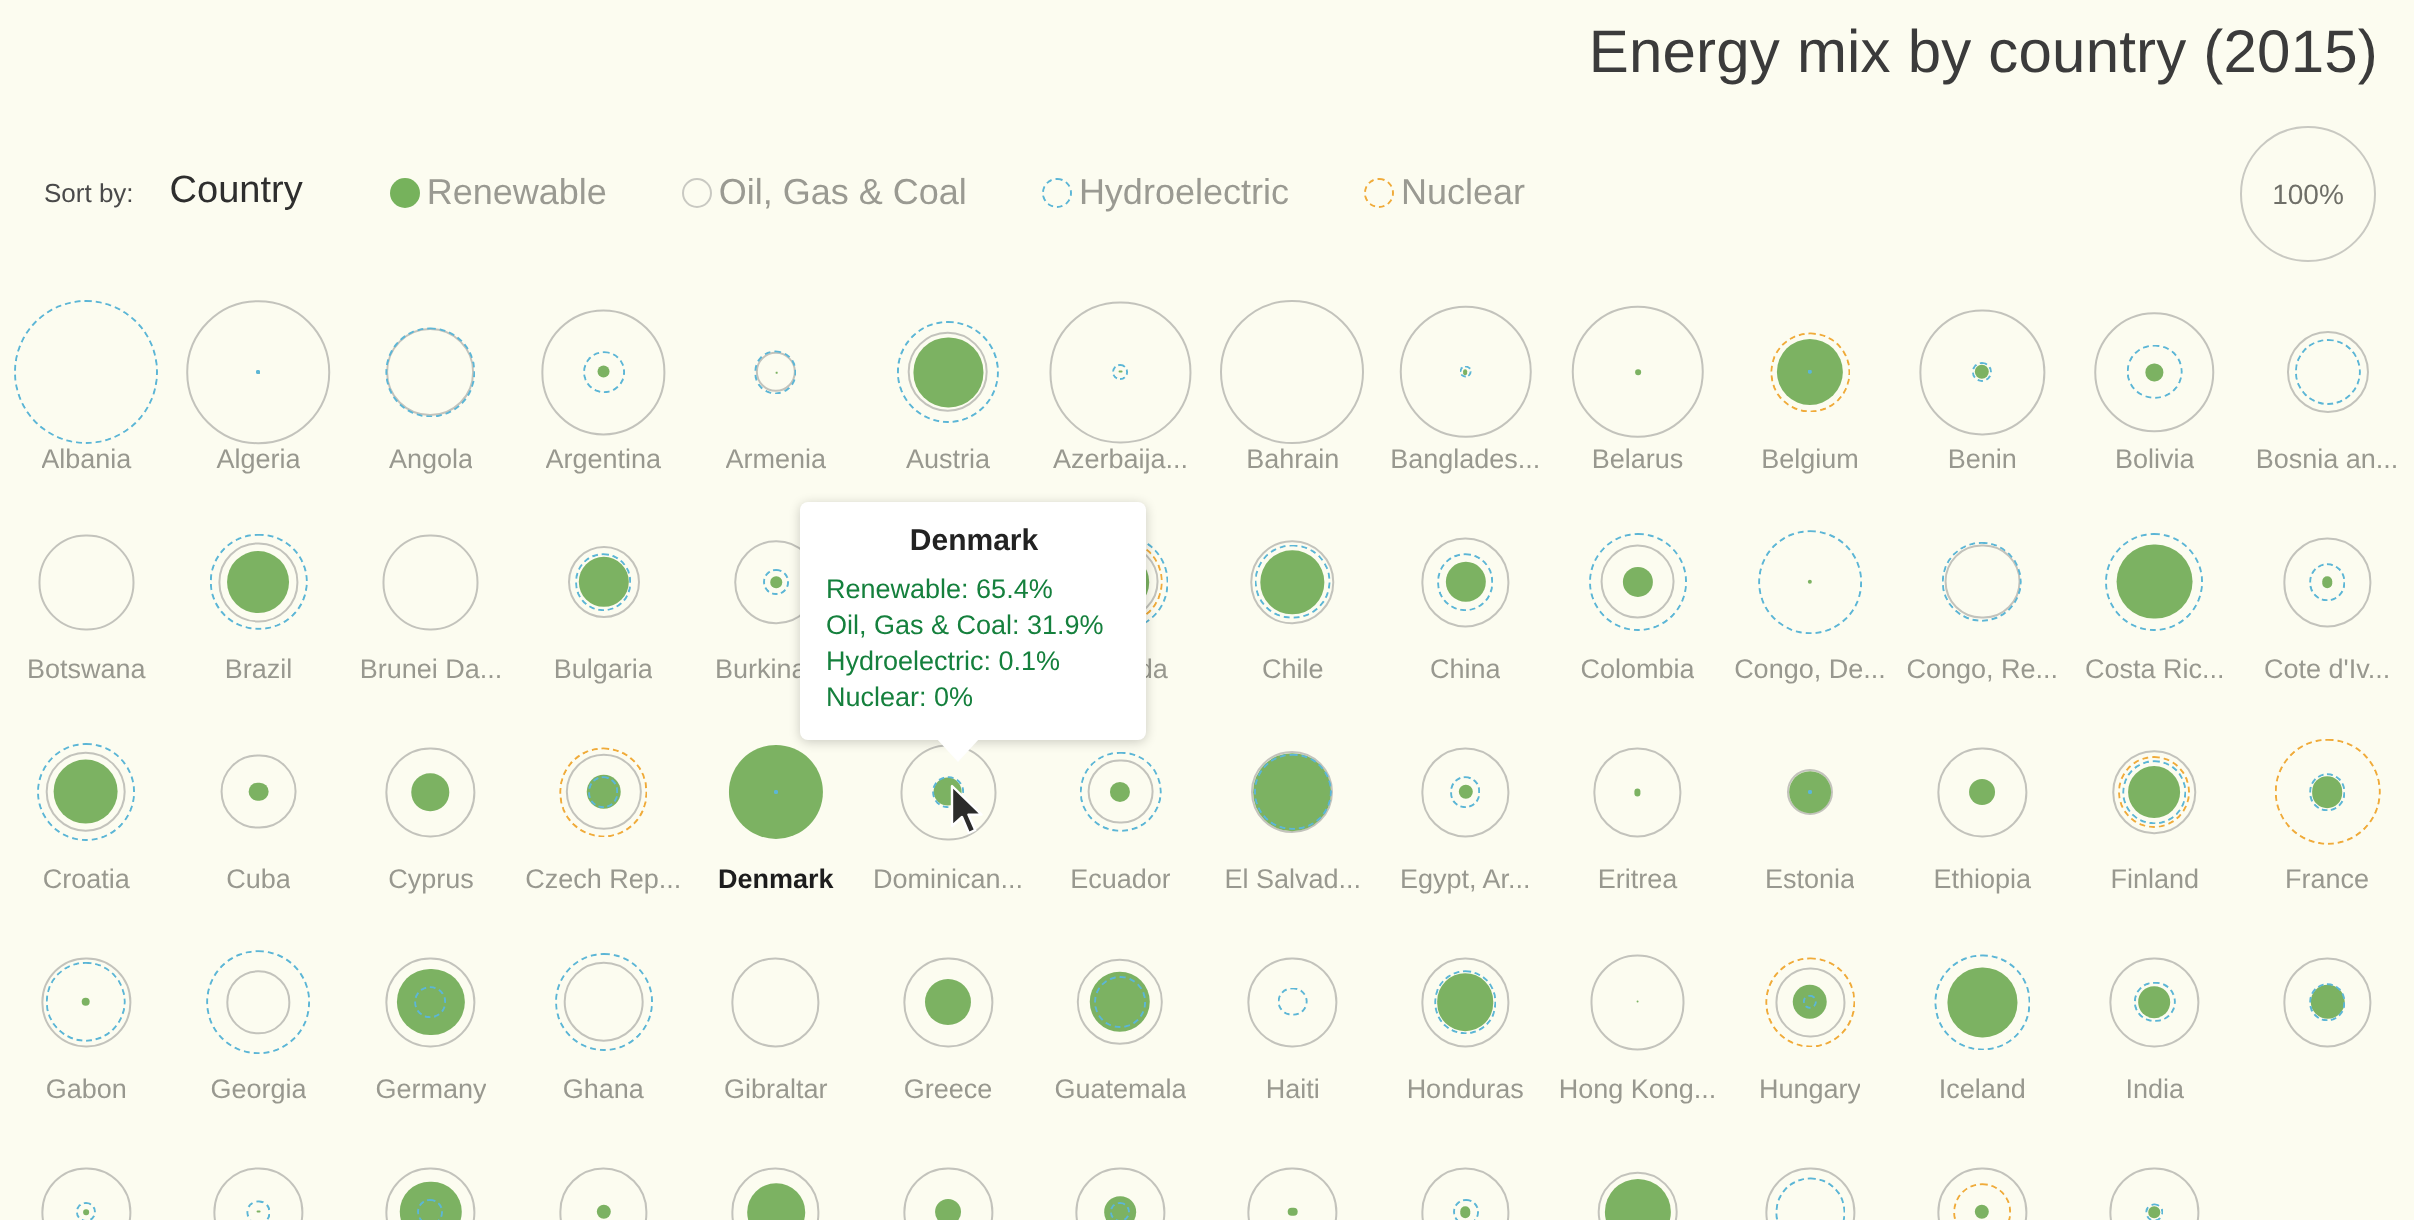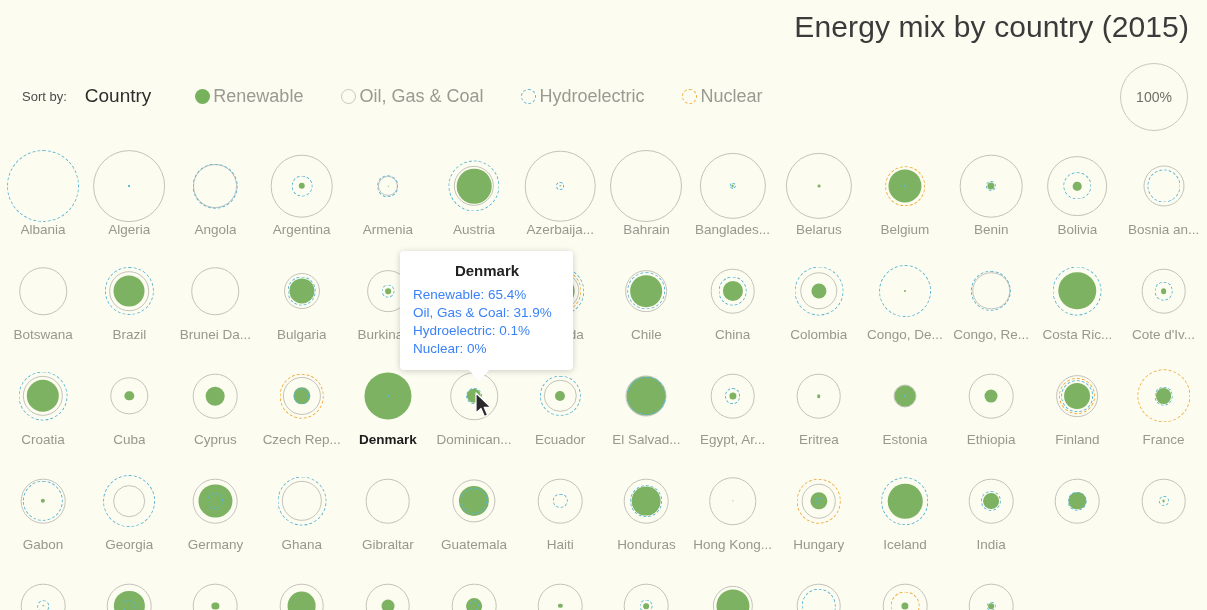--- a/index.html
+++ b/index.html
@@ -80,21 +80,21 @@
     position:absolute;left:400px;top:251px;width:148px;
     background:#fff;border-radius:4px;
     box-shadow:0 1px 6px rgba(0,0,0,.20);
     padding:11px 12px 12px 13px;
     z-index:40;
   }
   #tooltip .tt-title{
     text-align:center;font-size:15px;font-weight:bold;color:#222;
     margin-bottom:7px;
   }
-  #tooltip .tt-row{font-size:13.5px;color:#3b82f6;line-height:18px;white-space:nowrap;}
+  #tooltip .tt-row{font-size:13.5px;color:#15803d;line-height:18px;white-space:nowrap;}
   #tooltip:after{
     content:"";position:absolute;left:68px;bottom:-11px;
     border-left:11px solid transparent;border-right:11px solid transparent;
     border-top:12px solid #fff;
   }
   #cursor{position:absolute;left:474px;top:392px;z-index:50;pointer-events:none;}
 </style>
 </head>
 <body>
 
@@ -482,20 +482,27 @@
       <div class="cname">Ghana</div>
     </div>
     <div class="cell">
       <div class="viz">
         <div class="ring r-ogc" style="width: 44.64px; height: 44.64px;"></div>
       </div>
       <div class="cname">Gibraltar</div>
     </div>
     <div class="cell">
       <div class="viz">
+        <div class="ring r-ogc" style="width: 44.64px; height: 44.64px;"></div>
+        <div class="ring r-ren" style="width: 23.04px; height: 23.04px;"></div>
+      </div>
+      <div class="cname">Greece</div>
+    </div>
+    <div class="cell">
+      <div class="viz">
         <div class="ring r-ogc" style="width: 43.2px; height: 43.2px;"></div>
         <div class="ring r-ren" style="width: 30.24px; height: 30.24px;"></div>
         <div class="ring r-hyd" style="width: 25.92px; height: 25.92px;"></div>
       </div>
       <div class="cname">Guatemala</div>
     </div>
     <div class="cell">
       <div class="viz">
         <div class="ring r-ogc" style="width: 44.64px; height: 44.64px;"></div>
         <div class="ring r-hyd" style="width: 14.4px; height: 14.4px;"></div>

